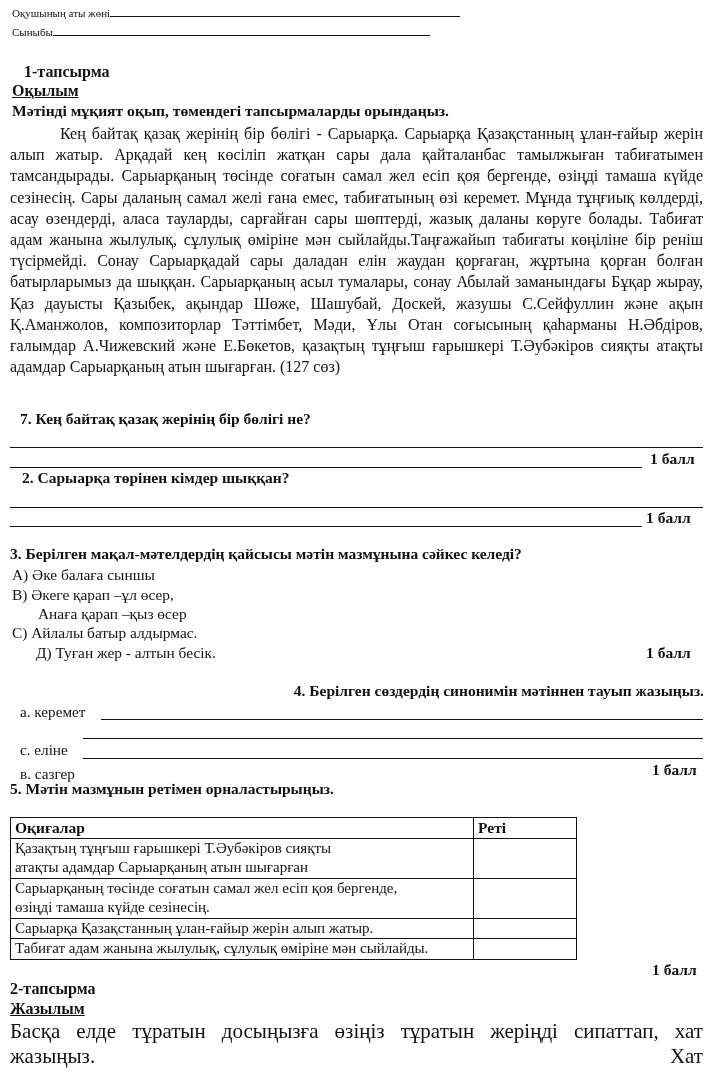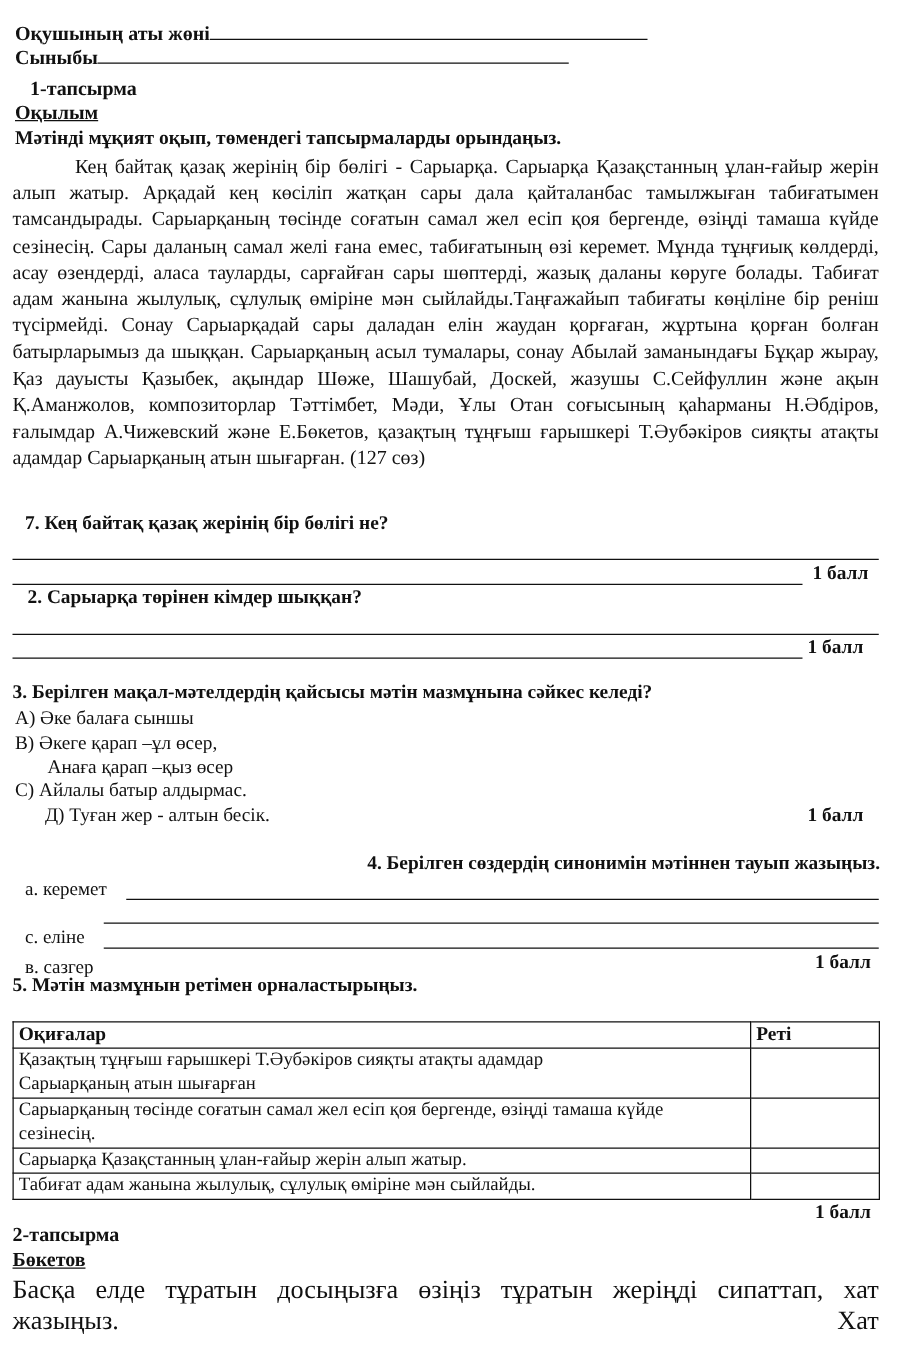--- a/index.html
+++ b/index.html
@@ -4,34 +4,34 @@
   <style>
     html, body { margin: 0; padding: 0; background: #ffffff; }
     body {
       width: 720px; height: 1081px; position: relative; overflow: hidden;
       font-family: "Liberation Serif", "DejaVu Serif", serif;
       color: #111111;
     }
     .abs { position: absolute; }
     .b { font-weight: bold; }
     .u { text-decoration: underline; }
-    .hdr { font-size: 16px; font-weight: bold; left: 12px; margin-top: 15px; }
+    .hdr { font-size: 11px; font-weight: normal; left: 12px; }
     .fill-line { display: inline-block; border-bottom: 1.2px solid #111; vertical-align: baseline; height: 12px; }
     .body-text {
       left: 10px; width: 693px; font-size: 16px; line-height: 21.2px;
       text-align: justify; text-align-last: left;
     }
     .body-text p { margin: 0; text-indent: 50px; }
     .q { font-size: 15.5px; font-weight: bold; }
     .hline { position: absolute; border-top: 1.2px solid #111; height: 0; }
     .score { position: absolute; font-size: 15.5px; font-weight: bold; }
     .opt { position: absolute; left: 12px; font-size: 15.4px; }
     .syn-row { position: absolute; left: 20px; font-size: 15.2px; }
     table.events {
-      position: absolute; left: 10px; top: 817px; width: 694px;
+      position: absolute; left: 10px; top: 817px; width: 567px;
       border-collapse: collapse; font-size: 15px;
     }
     table.events td, table.events th {
       border: 1.2px solid #111; padding: 0 4px; vertical-align: top; line-height: 19.5px;
     }
     table.events th { text-align: left; font-weight: bold; font-size: 15.5px; }
     table.events td.order, table.events th.order { width: 94px; }
   </style>
 </head>
 <body>
@@ -100,14 +100,14 @@
   </tr>
   <tr>
     <td>Табиғат адам жанына жылулық, сұлулық өміріне мән сыйлайды.</td>
     <td class="order"></td>
   </tr>
 </tbody>
   </table>
 <div class="score" style="left:652px; top:961px;">1 балл</div>
 
 <div class="abs b" style="left:10px; top:980px; font-size:16px;">2-тапсырма</div>
-<div class="abs b u" style="left:10px; top:1000px; font-size:16px;">Бөкетов</div>
+<div class="abs b u" style="left:10px; top:1000px; font-size:16px;">Жазылым</div>
 <div class="abs" style="left:10px; top:1019px; width:693px; font-size:21px; text-align:justify; text-align-last:justify;">Басқа елде тұратын досыңызға өзіңіз тұратын жеріңді сипаттап, хат жазыңыз. Хат</div>
 
 </body></html>

